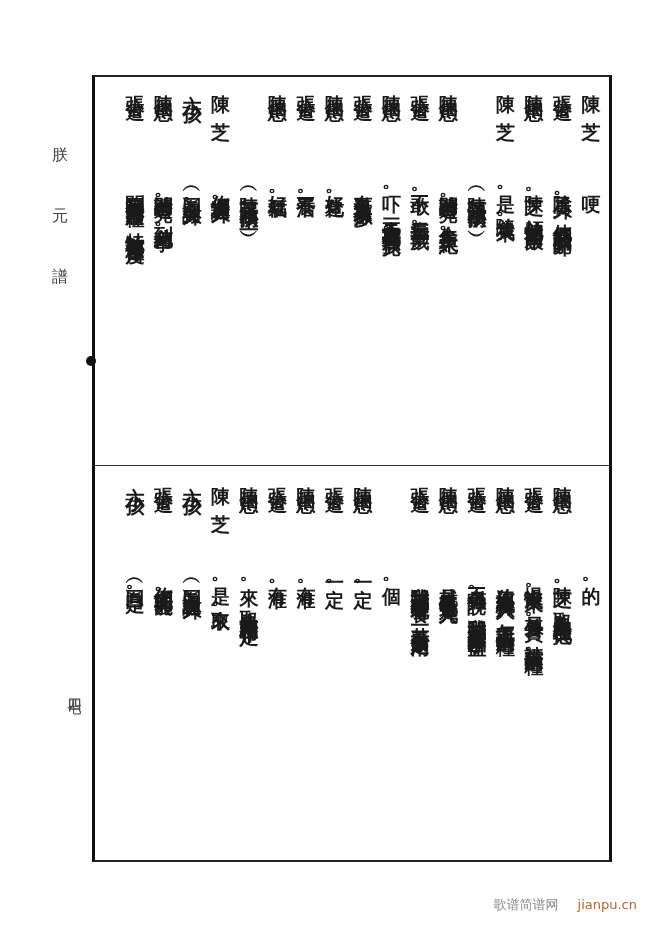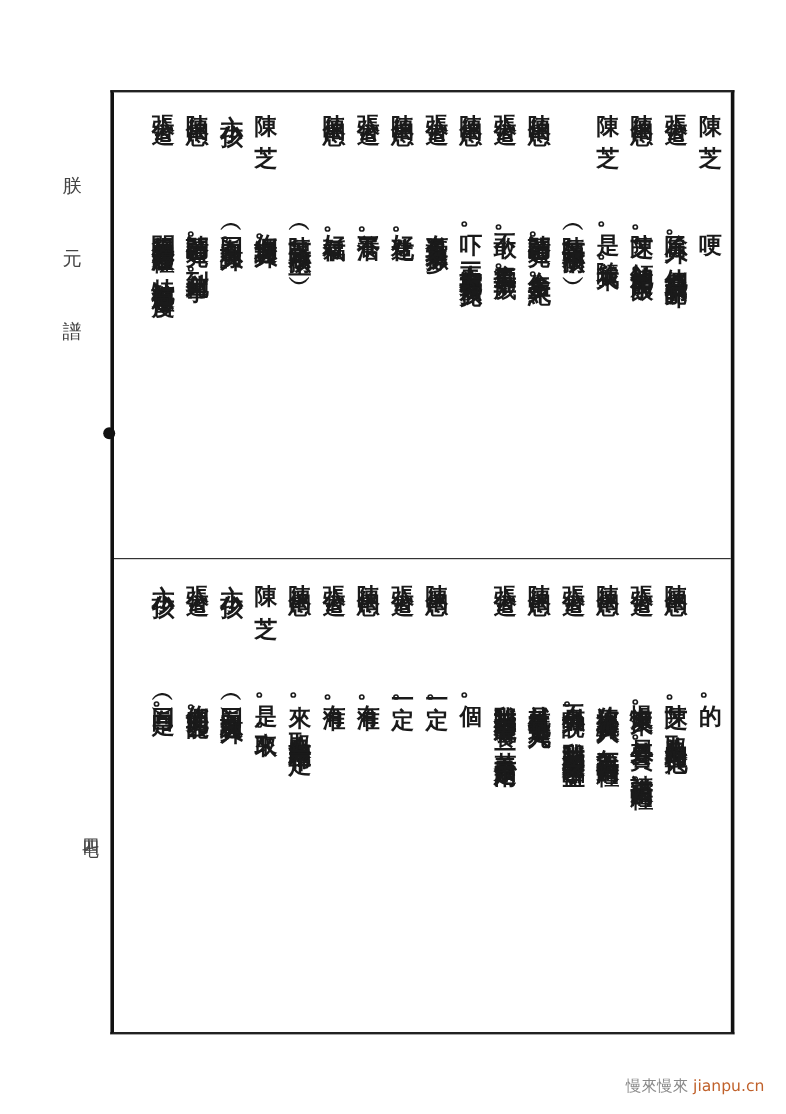--- a/index.html
+++ b/index.html
@@ -42,21 +42,21 @@
   .page-no {
     position: absolute; left: 66px; top: 688px;
     writing-mode: vertical-rl; text-orientation: upright;
     font-size: 14px; color: #444; letter-spacing: 1px;
   }
   .watermark {
     position: absolute; right: 18px; bottom: 14px;
     font-family: "DejaVu Sans", "Liberation Sans", sans-serif;
     font-size: 13px; color: #8a8a8a;
   }
-  .watermark .en { color: #c0612b; margin-left: 4px; }
+  .watermark .en { color: #c0612b; margin-left: 19px; }
   .edge-mark {
     position: absolute; left: 86px; top: 356px; width: 10px; height: 10px;
     border-radius: 50%; background: #111;
   }
 </style>
 </head>
 <body>
 
 <div class="frame"></div>
 <div class="divider"></div>
@@ -204,14 +204,14 @@
       <div class="speaker">張公道</div>
       <div class="line">你們先回去罷。</div>
     </div>
     <div class="col" style="left: 28px;">
       <div class="speaker">六小孩</div>
       <div class="line">（同白）是。</div>
     </div>
   </div>
 
 <div class="watermark">
-  <span>慢來慢來</span><span class="en">jianpu.cn</span>
+  <span>歌谱简谱网</span><span class="en">jianpu.cn</span>
 </div>
 
 </body></html>

